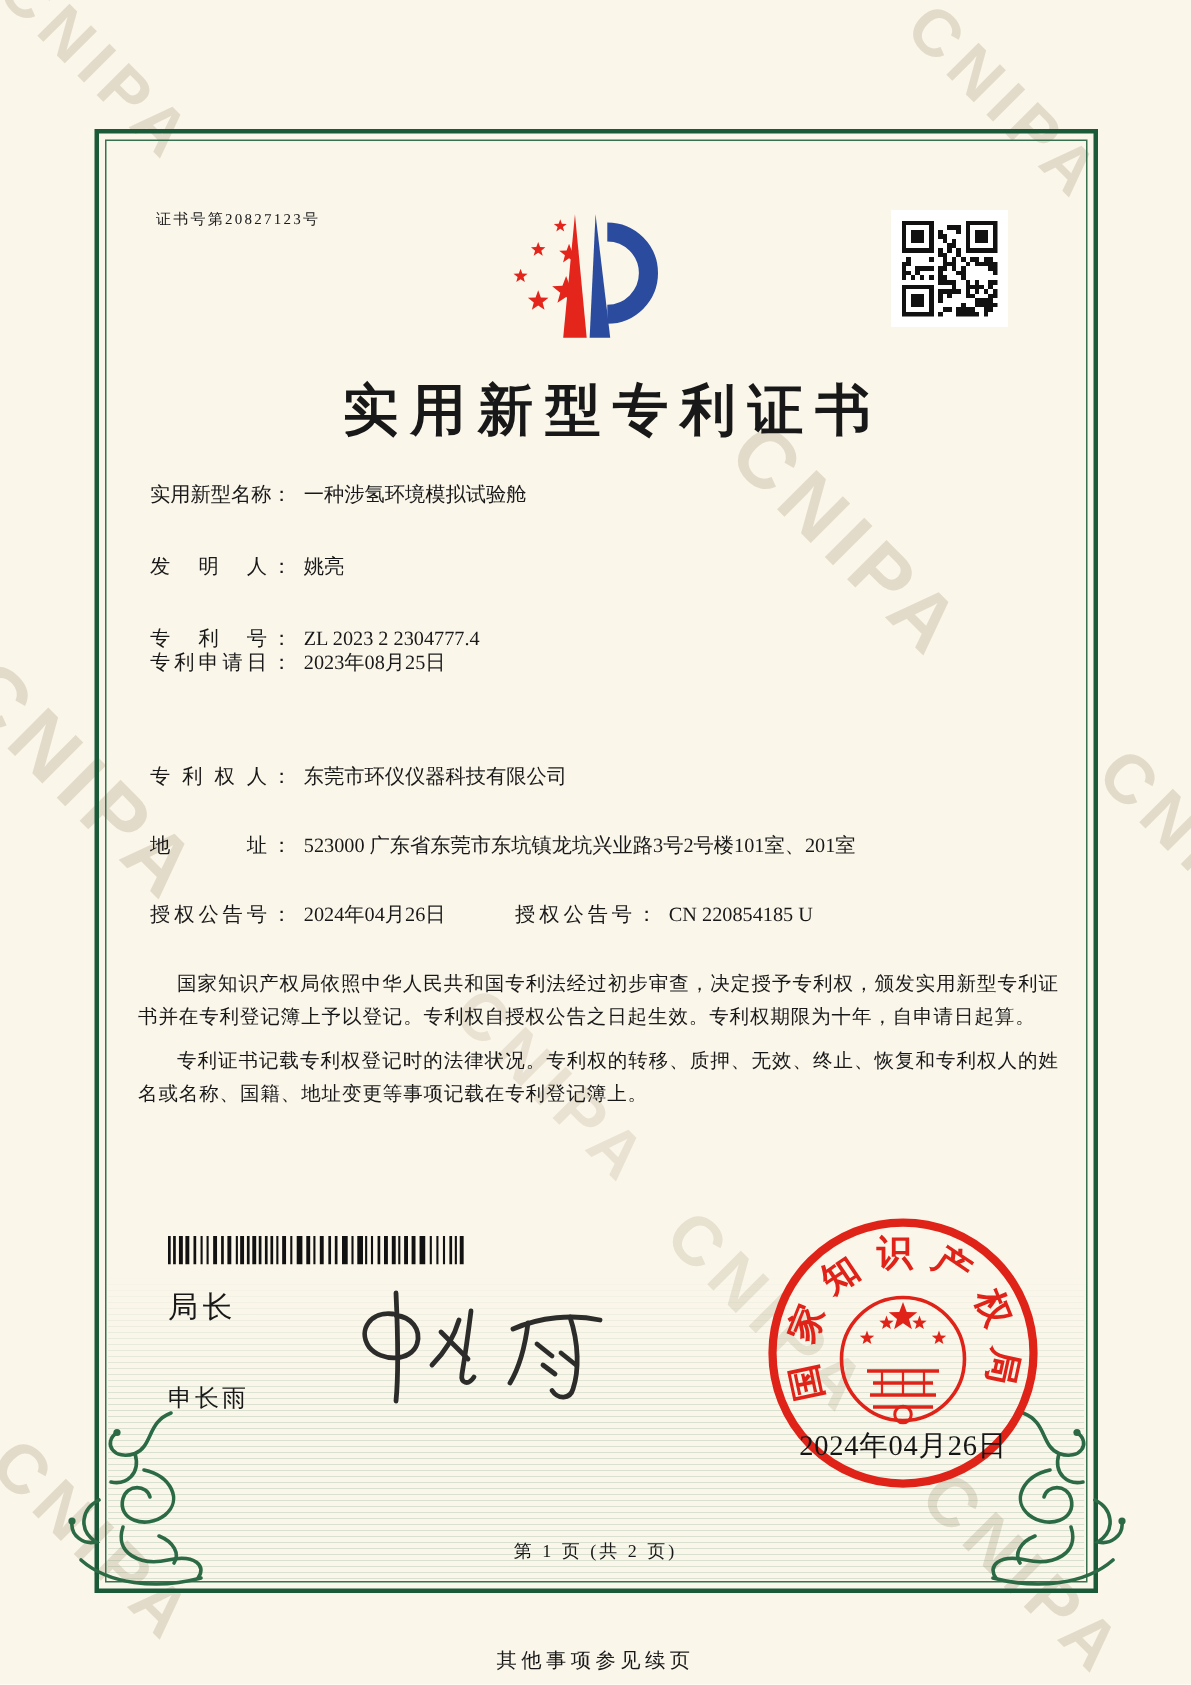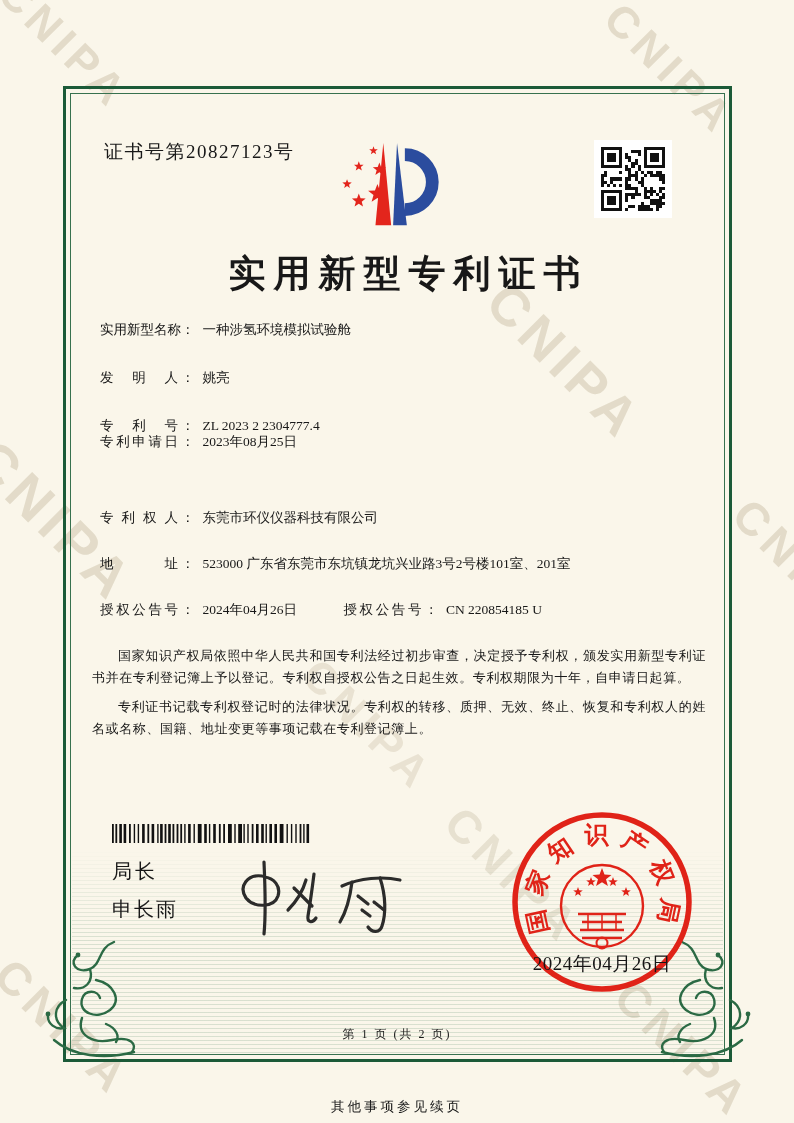--- a/index.html
+++ b/index.html
@@ -18,41 +18,41 @@
     mask-image:linear-gradient(180deg,transparent 0,#000 45%,#000 100%);}
 
   
   #frame-outer{position:absolute;left:63px;top:86px;width:669px;height:976px;
     border:3px solid #1B5A38;box-sizing:border-box;z-index:1;}
   #frame-inner{position:absolute;left:70px;top:93px;width:655px;height:962px;
     border:1px solid #37714F;box-sizing:border-box;z-index:1;}
   .flourish{position:absolute;z-index:2;}
 
   .content{z-index:2;}
-  #cert-number{position:absolute;left:104px;top:139px;font-size:19px;letter-spacing:1.5px;z-index:2;}
+  #cert-number{position:absolute;left:104px;top:139px;font-size:10px;letter-spacing:1.5px;z-index:2;}
   #logo{position:absolute;left:334px;top:137px;z-index:2;}
   #qr-box{position:absolute;left:594px;top:140px;width:78px;height:78px;background:#fff;
      display:flex;align-items:center;justify-content:center;z-index:2;}
   #page-title{position:absolute;left:0;right:0;top:249px;text-align:center;font-size:37px;
      font-weight:bold;letter-spacing:8px;z-index:2;padding-left:23px;}
 
   .field-row{position:absolute;left:100px;font-size:13.5px;line-height:20px;z-index:2;white-space:nowrap;}
   .field-label{display:inline-block;width:78px;text-align:justify;text-align-last:justify;vertical-align:top;}
   .field-colon{display:inline-block;margin:0 8px 0 3px;vertical-align:top;}
   .field-value{display:inline-block;max-width:388px;white-space:normal;vertical-align:top;}
   #grant-row{position:absolute;left:100px;top:601px;font-size:13.5px;z-index:2;white-space:nowrap;}
   #grant-row .pair2{margin-left:43px;}
 
   #paragraphs{position:absolute;left:92px;top:645px;width:614px;z-index:2;}
   #paragraphs p{margin:0 0 8px 0;font-size:13px;line-height:21.5px;text-indent:2em;
      text-align:justify;letter-spacing:0.6px;}
 
   #barcode{position:absolute;left:112px;top:824px;z-index:2;}
   #director-title{position:absolute;left:112px;top:858px;font-size:20px;letter-spacing:3px;z-index:2;}
-  #director-name{position:absolute;left:112px;top:896px;font-size:20px;letter-spacing:2px;z-index:2;}
+  #director-name{position:absolute;left:112px;top:922px;font-size:16px;letter-spacing:2px;z-index:2;}
   #signature{position:absolute;left:224px;top:856px;z-index:2;}
 
   #seal{position:absolute;left:510px;top:810px;width:184px;height:184px;z-index:2;}
   #seal-date{position:absolute;left:510px;top:951px;width:184px;text-align:center;
      font-size:19px;color:#151515;z-index:3;letter-spacing:0.5px;}
 
   #page-indicator{position:absolute;left:0;right:0;top:1026px;text-align:center;font-size:12px;
      letter-spacing:2px;z-index:2;}
   #continuation{position:absolute;left:0;right:0;top:1068px;text-align:center;font-size:13.5px;
      letter-spacing:3px;z-index:2;margin-top:30px;}

